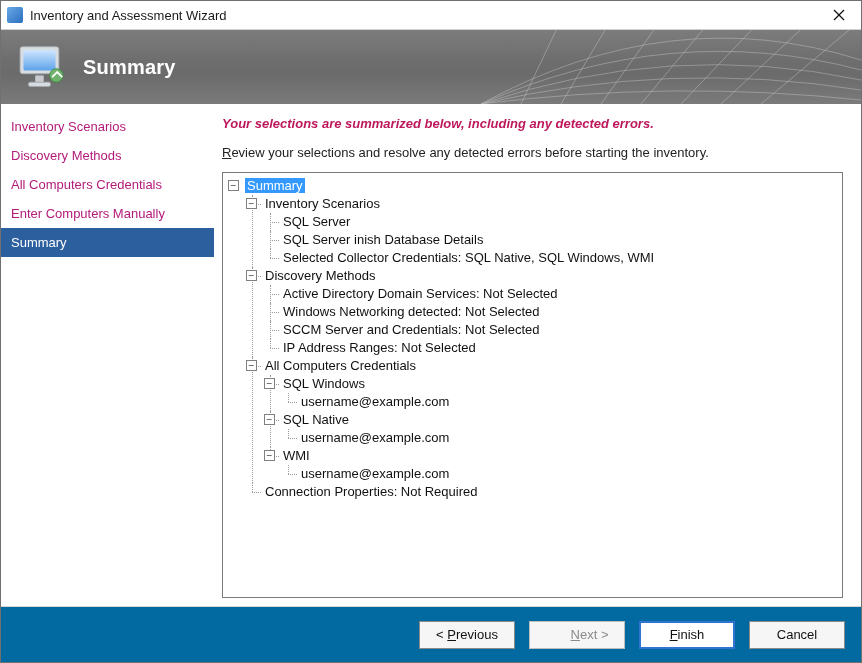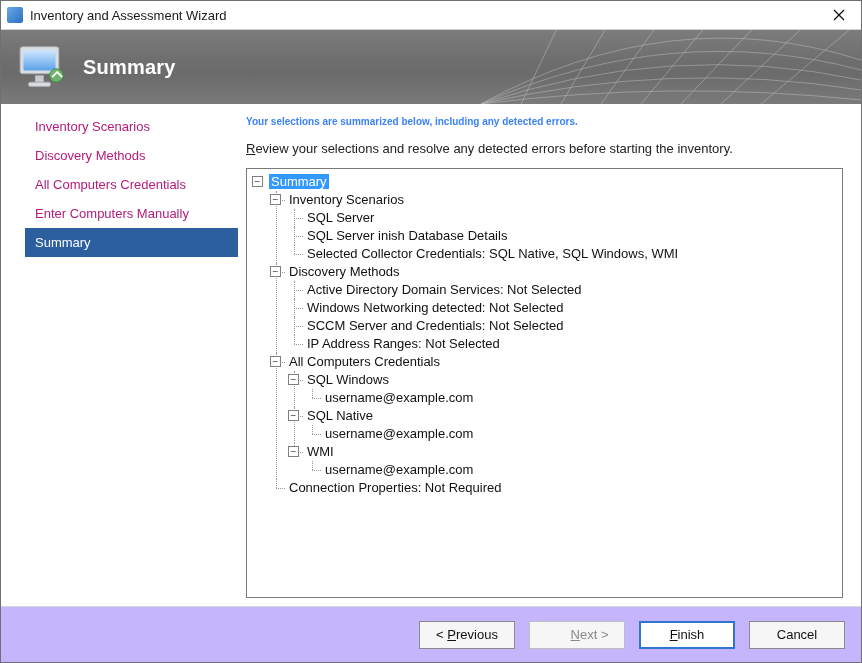--- a/index.html
+++ b/index.html
@@ -88,21 +88,20 @@
     height: 100%;
     width: 380px;
     opacity: .45;
     pointer-events: none;
   }
   
   .body {
     flex: 1 1 auto;
     display: flex;
     min-height: 0;
-    margin-left: 24px;
   }
   .sidebar {
     width: 213px;
     box-sizing: border-box;
     padding: 8px 0 0 0;
     background: #ffffff;
   }
   .sidebar-item {
     display: block;
     padding: 7px 10px 7px 10px;
@@ -118,24 +117,25 @@
   }
   .content {
     flex: 1 1 auto;
     box-sizing: border-box;
     padding: 12px 18px 8px 8px;
     display: flex;
     flex-direction: column;
     min-width: 0;
   }
   .heading {
-    font-size: 10px;
+    font-size: 13px;
     font-weight: 700;
-    color: #3b82f6;
+    color: #be185d;
     margin: 0 0 14px 0;
+    font-style: italic;
   }
   .subheading {
     font-size: 13px;
     color: #222;
     margin: 0 0 12px 0;
   }
   .subheading .ul {
     text-decoration: underline;
   }
   
@@ -203,21 +203,21 @@
   }
   
   .footer {
     height: 55px;
     border-top: 1px solid #d6d6d6;
     display: flex;
     align-items: center;
     justify-content: flex-end;
     gap: 14px;
     padding: 0 16px 0 0;
-    background: #c4b5fd;
+    background: #0369a1;
   }
   .btn {
     width: 96px;
     height: 28px;
     border: 1px solid #8a8a8a;
     background: #f6f6f6;
     font-size: 13px;
     color: #111;
     text-align: center;
     cursor: default;

